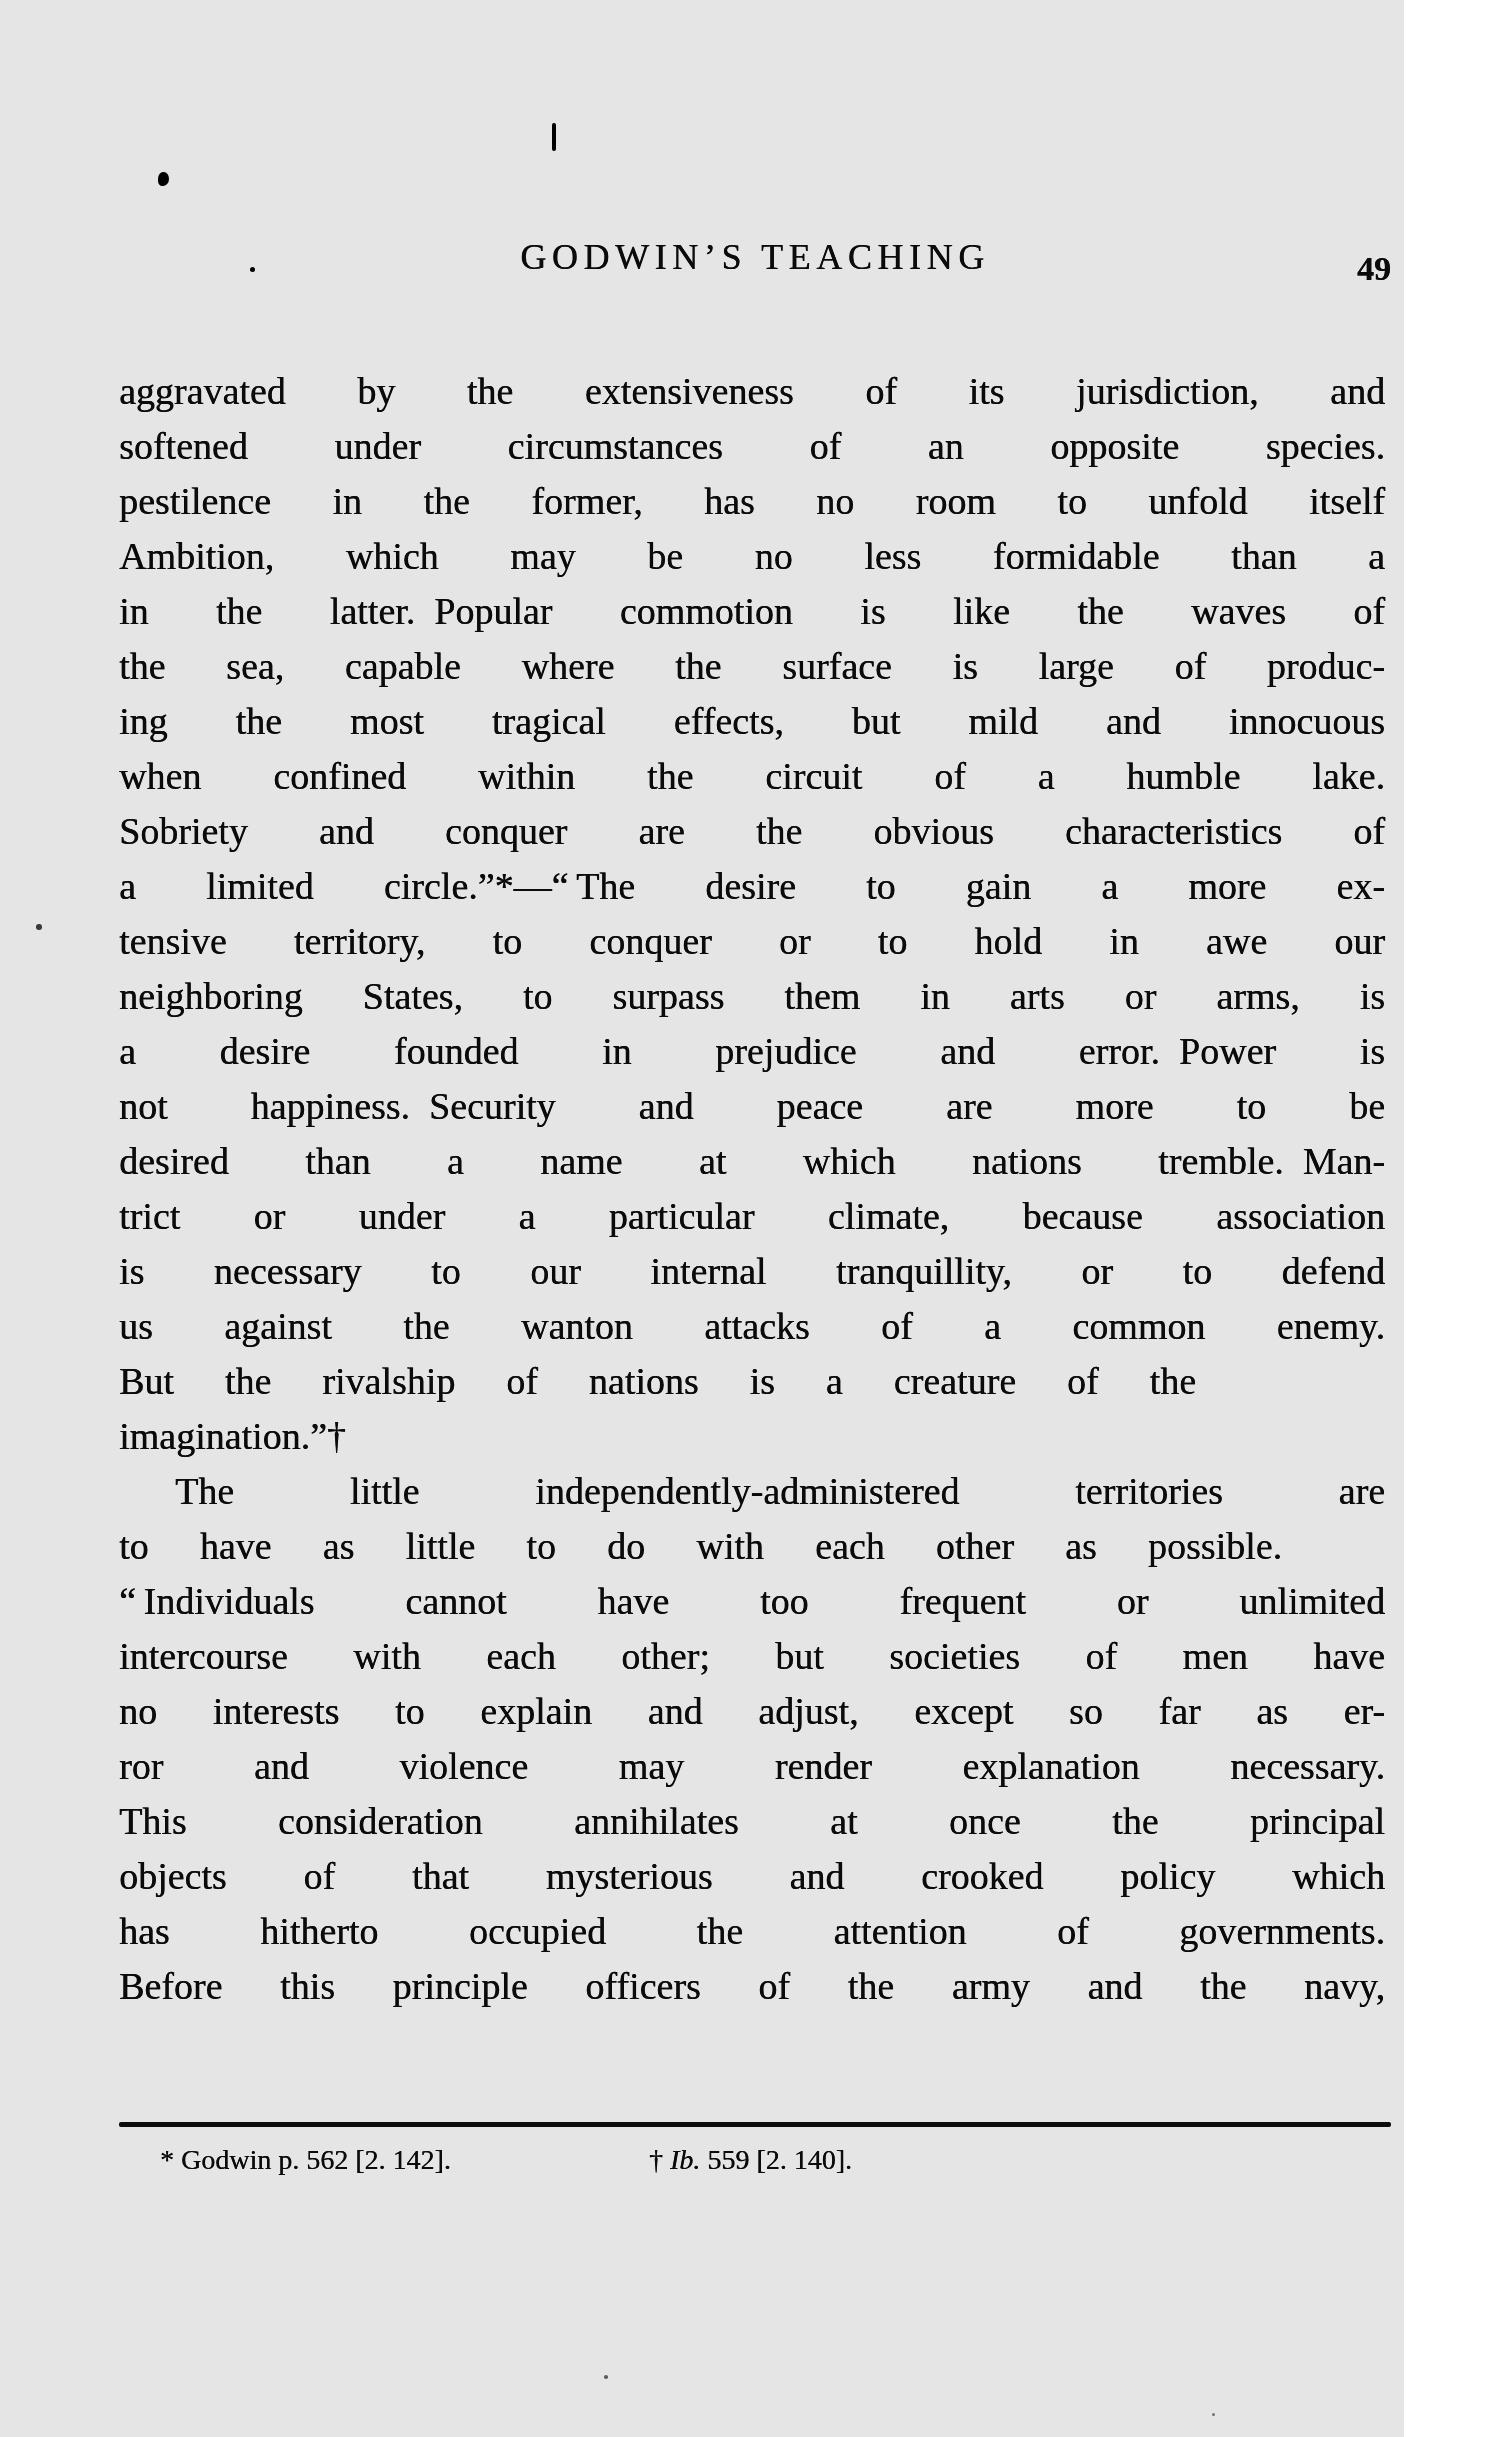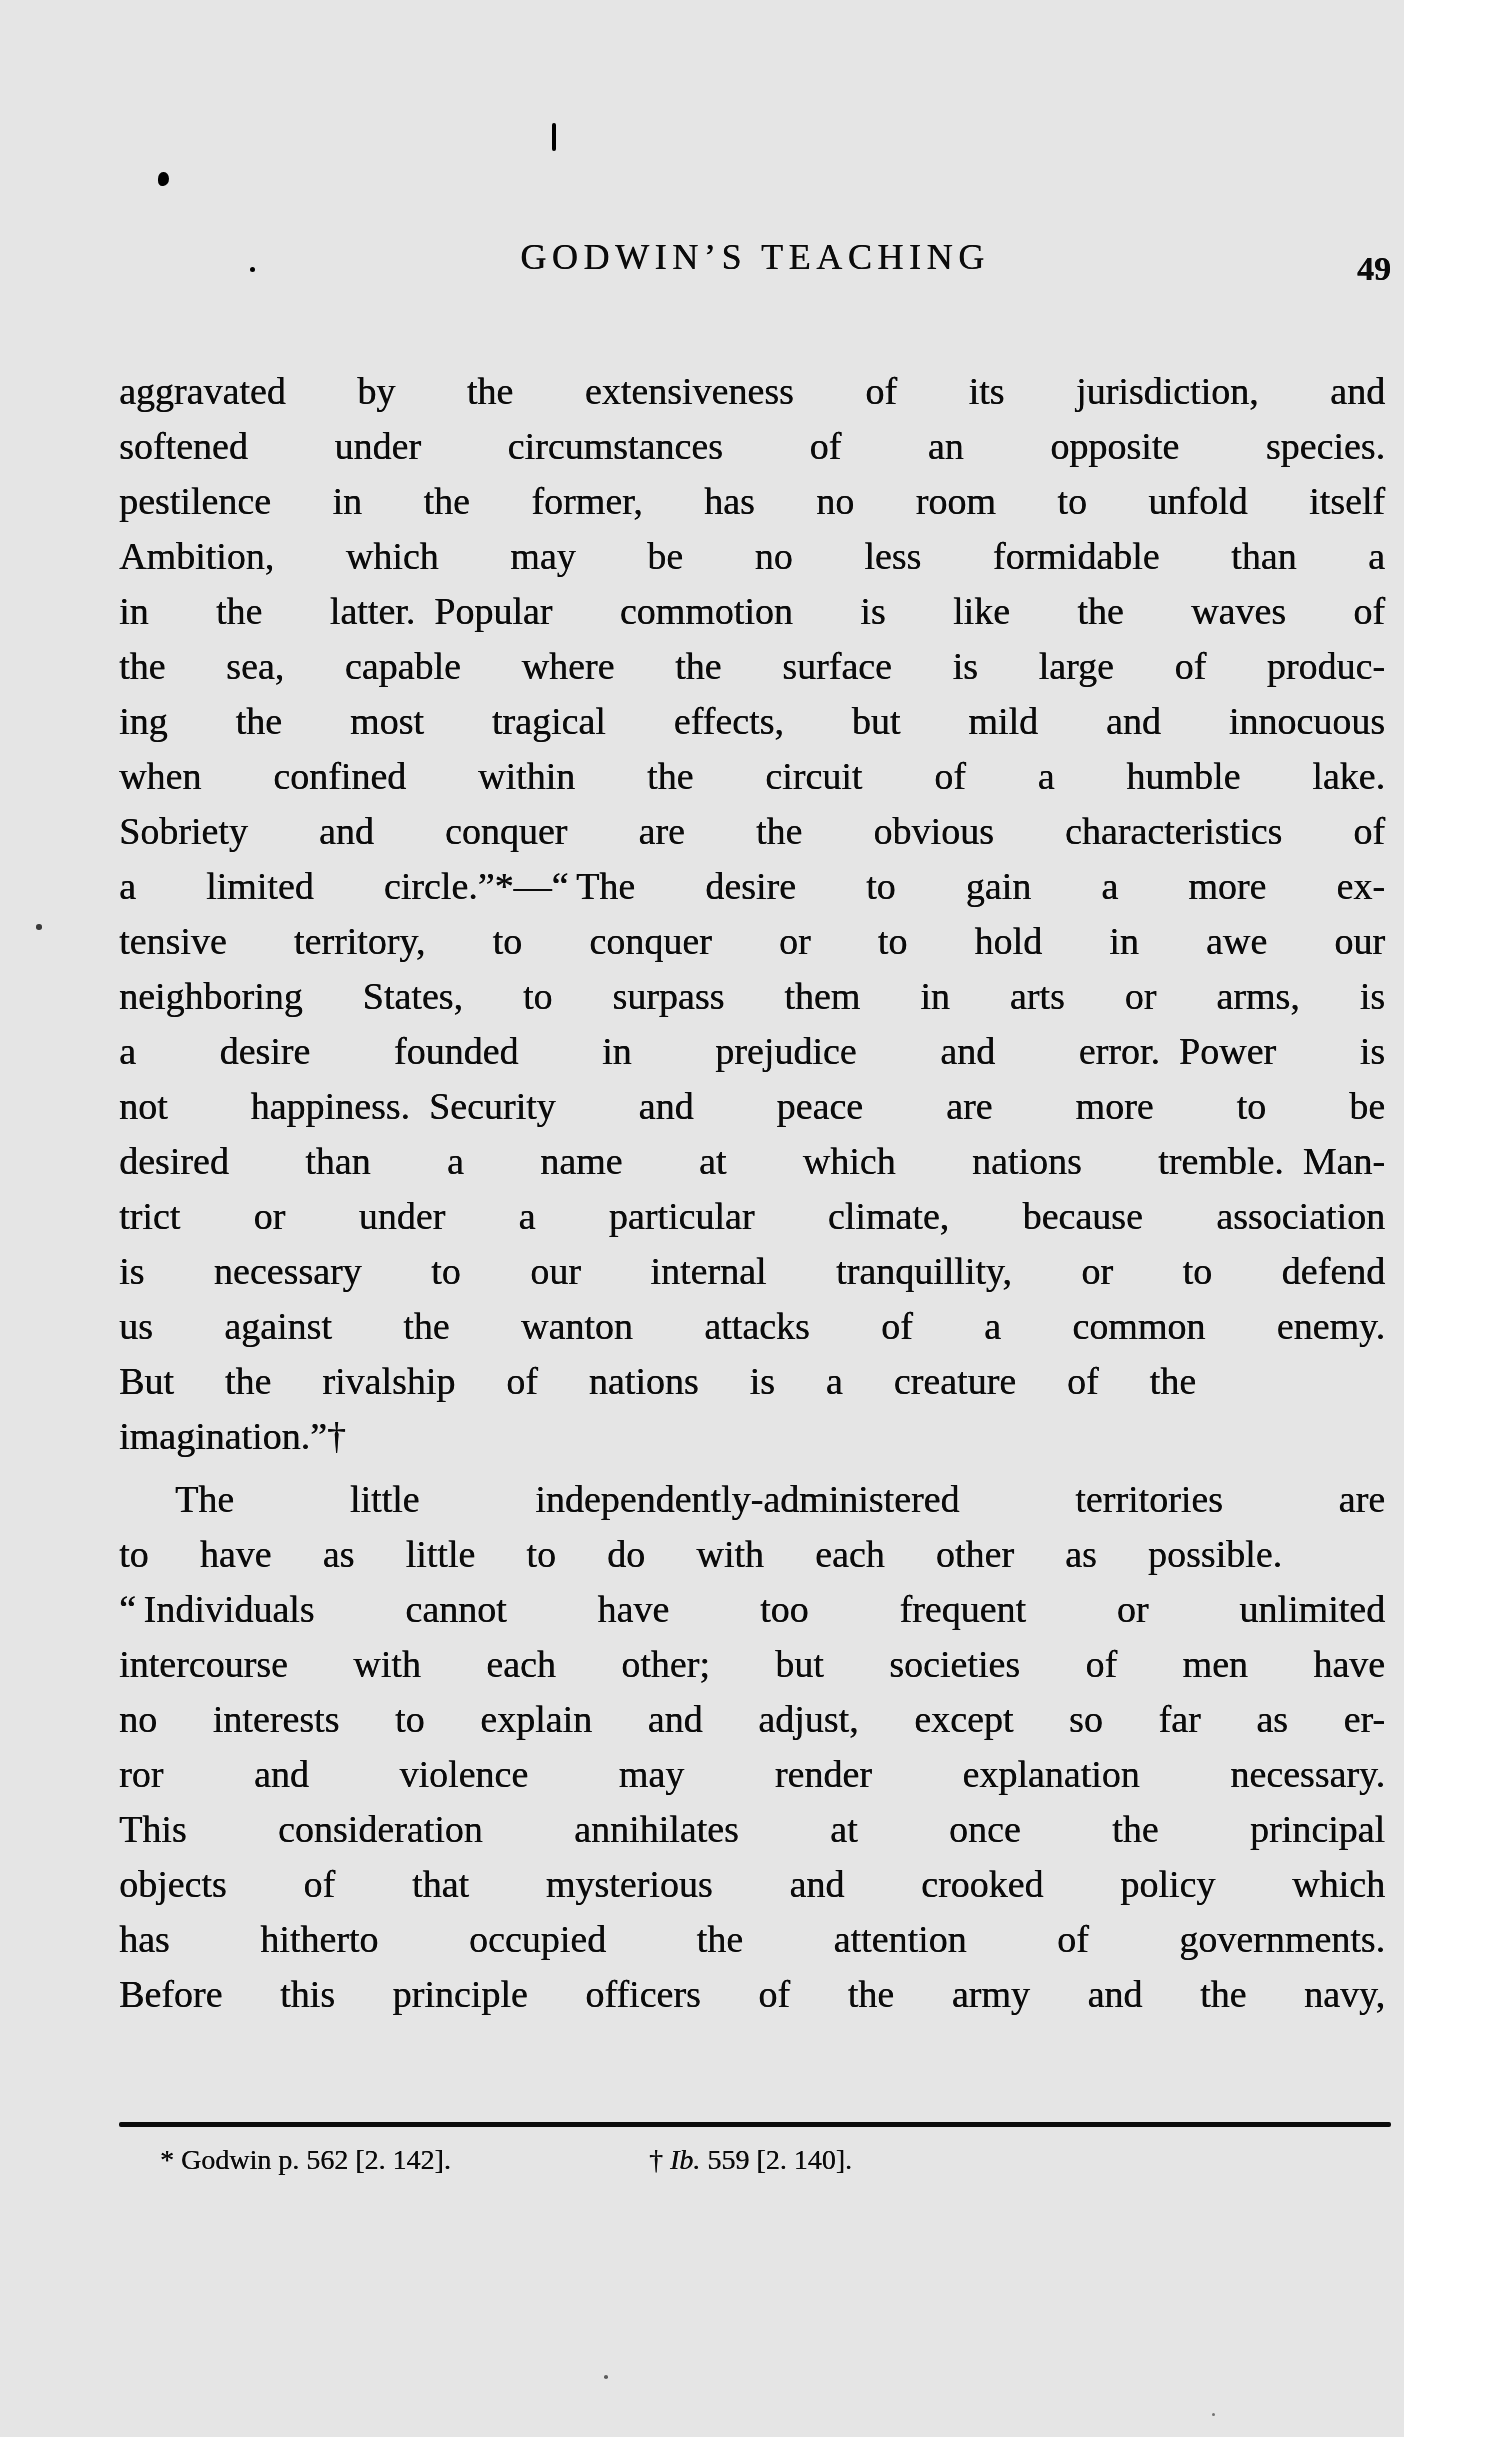--- a/index.html
+++ b/index.html
@@ -32,21 +32,21 @@
     position:absolute;top:364px;left:119px;width:1266px;
   }
   .bline{
     font-size:38px;line-height:55px;height:55px;
     white-space:nowrap;
     text-align:justify;
     text-align-last:justify;
     text-shadow:0.4px 0 0 currentColor;
   }
   .bline.short{text-align-last:left;white-space:normal;}
-  .bline.indent{text-indent:56px;margin-top:8px;}
+  .bline.indent{text-indent:56px;}
   .bline.narrow-a{width:1077px;}
   .bline.narrow-b{width:1163px;}
   
   .footnote-rule{
     position:absolute;top:2122px;left:119px;width:1272px;height:5px;
     background:#0b0b0b;border-radius:1.9px;
   }
   .footnotes{
     position:absolute;top:2139px;left:119px;width:1272px;height:44px;
     font-size:28px;line-height:41px;

